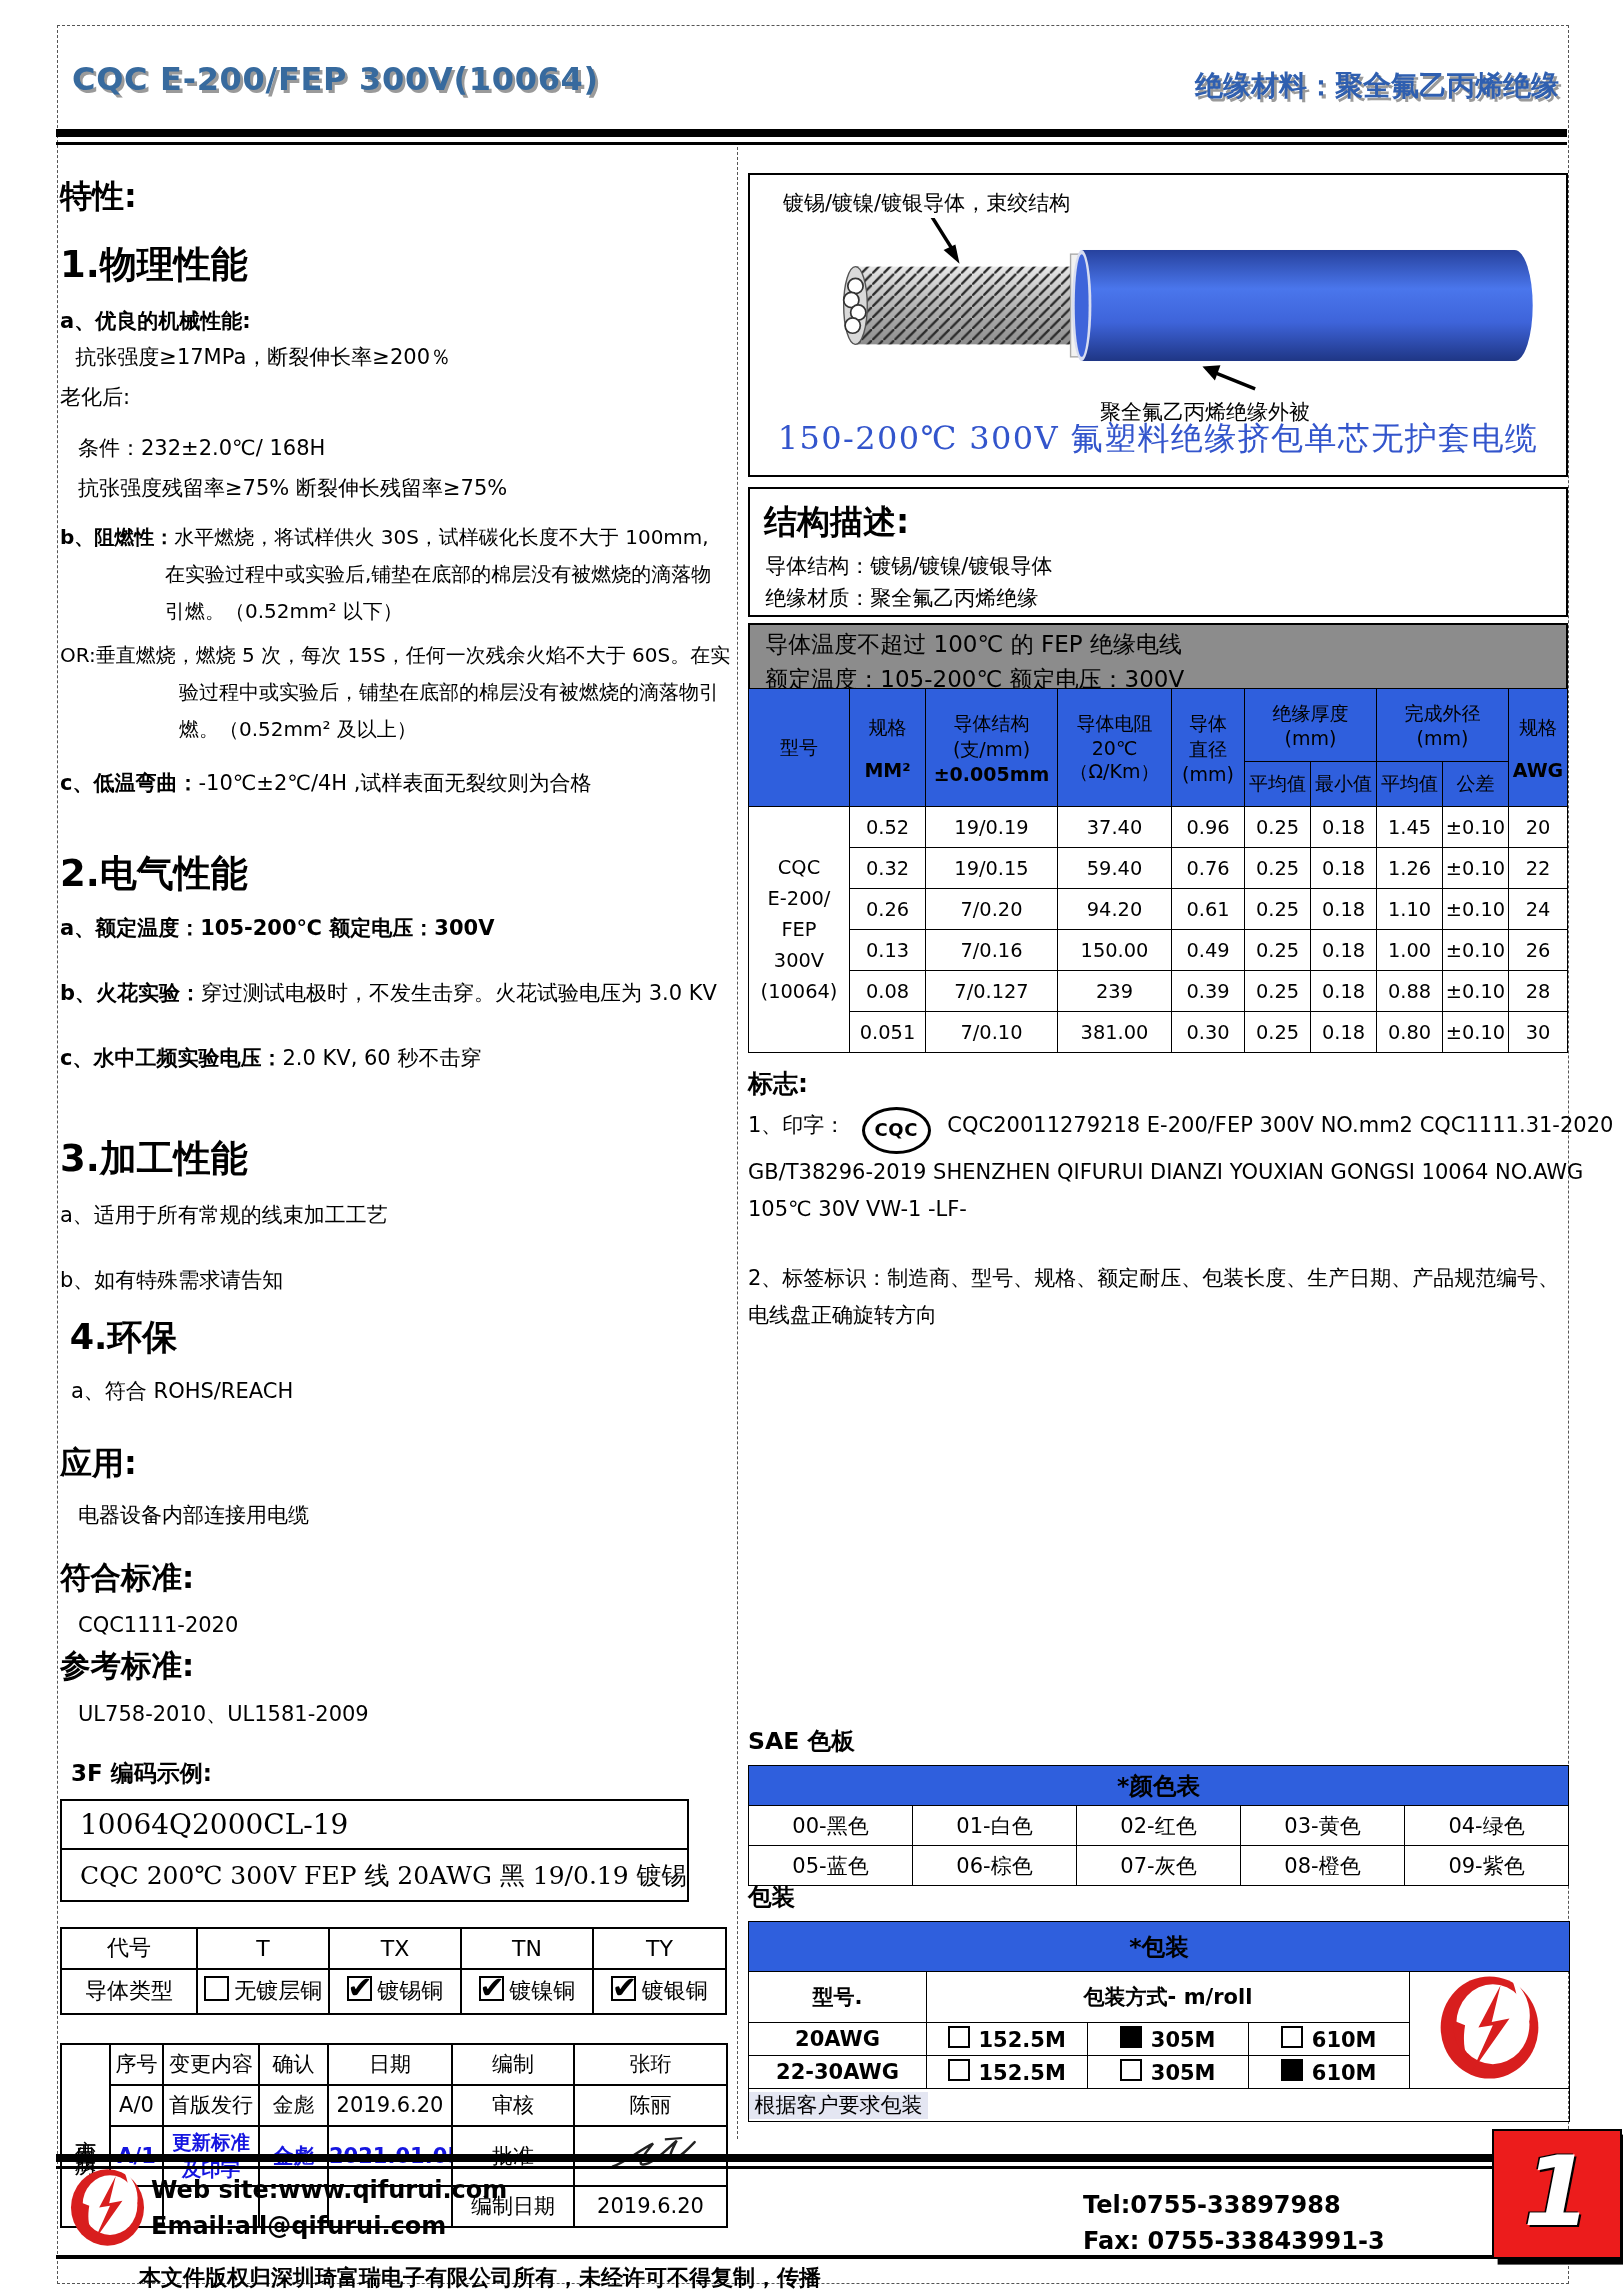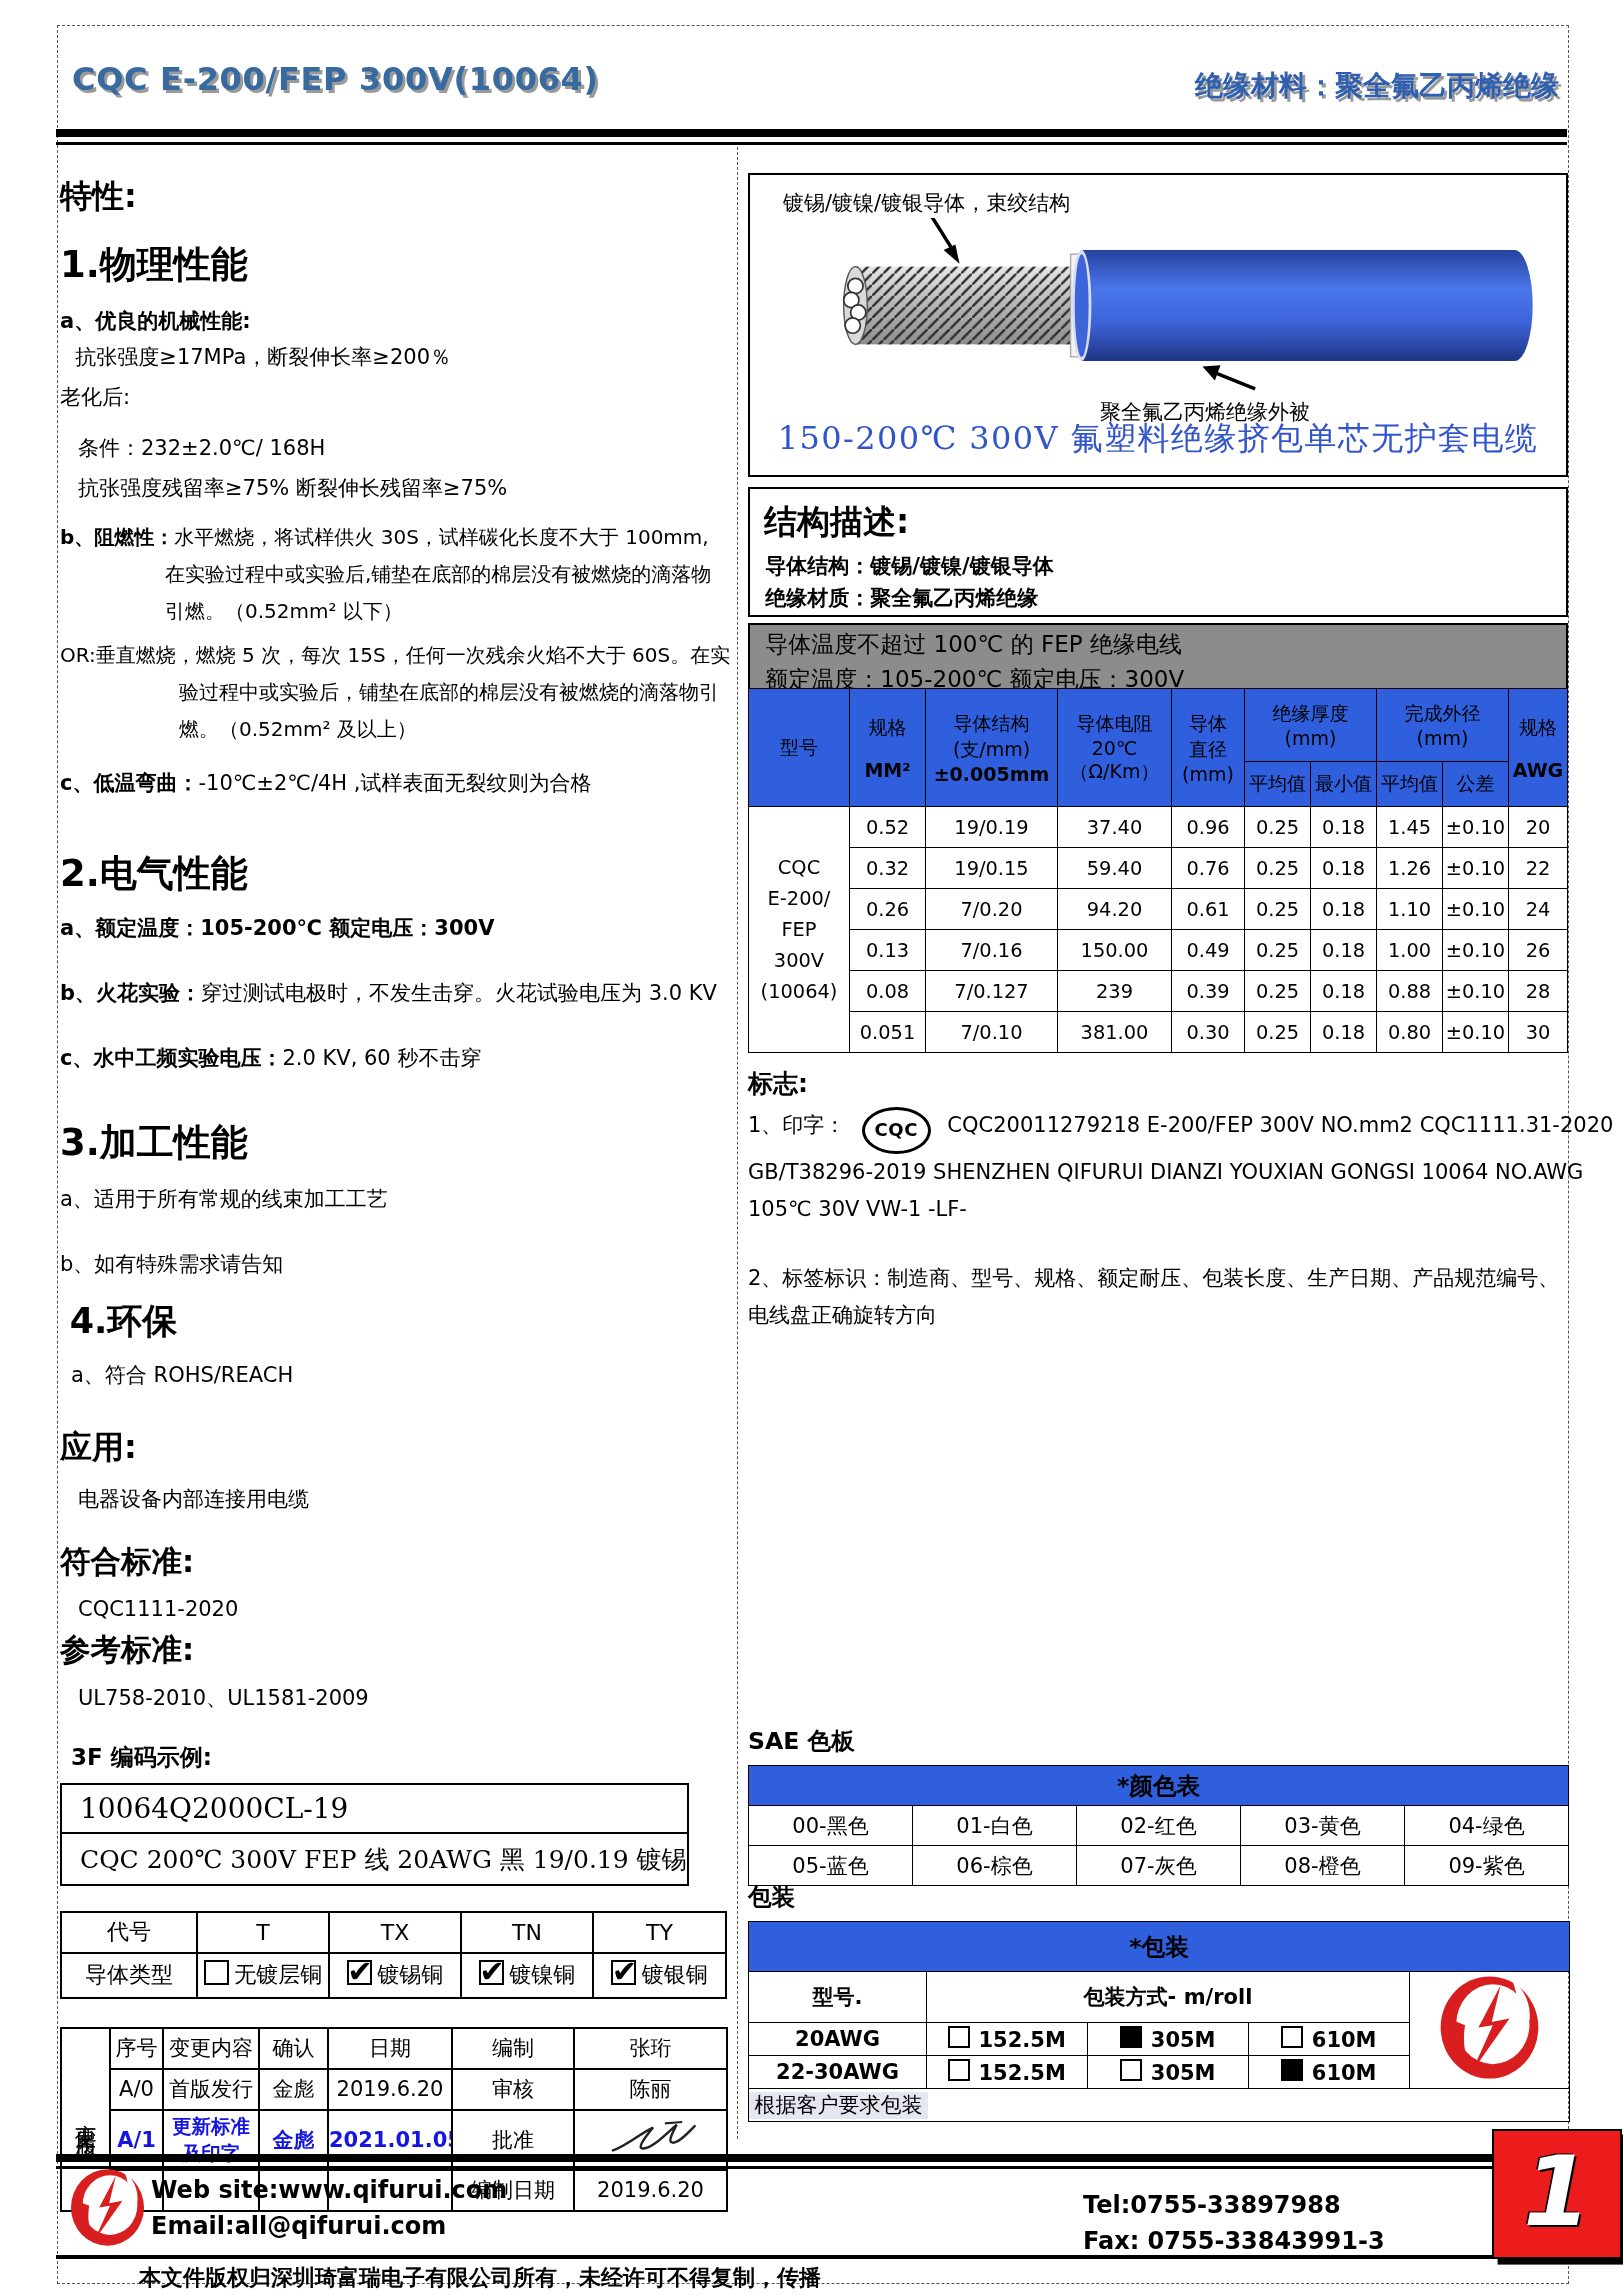--- a/index.html
+++ b/index.html
@@ -45,21 +45,21 @@
   .sig-svg{display:block;margin:0 auto;}
   
   #rightcol{position:absolute;left:748px;top:173px;width:820px;}
   .illus{position:absolute;left:0;top:0;width:816px;height:300px;border:2.1px solid #000;}
   .illus-label1{position:absolute;left:33px;top:14px;font-size:21px;}
   .illus-label2{position:absolute;left:350px;top:223px;font-size:21px;}
   .illus-title{position:absolute;left:0;top:242px;width:100%;text-align:center;
                font-family:"DejaVu Serif",serif;font-size:32px;color:#3355CC;letter-spacing:1.4px;}
   .structbox{position:absolute;left:0;top:314px;width:816px;height:126px;border:2.1px solid #000;}
   .structbox .sh{font-size:33px;font-weight:bold;margin:11px 0 7px 14px;}
-  .structbox .sl{font-size:21px;margin:4.2px 0 0 15.3px;font-weight:bold;}
+  .structbox .sl{font-size:21px;margin:4.2px 0 0 15.3px;}
   .grayband{position:absolute;left:0;top:450px;width:816px;height:65px;background:#8C8C8C;
             border:2.1px solid #000;border-bottom:none;}
   .grayband div{font-size:23px;padding-left:15.3px;margin-top:4.2px;}
   .spec{position:absolute;left:0;top:515px;width:820px;font-size:19px;}
   .spec td{border:1.4px solid #000;}
   .spec .bh td{background:#2F5FDD;}
   .spec .hr1 td{height:72px;}
   .spec .hr2 td{height:44px;}
   .spec .dr td{height:40px;font-size:19.4px;}
   .spec .model div{font-size:19.4px;line-height:1.6;}
@@ -123,21 +123,21 @@
     <div class="t29 nw" style="padding-left:105px;margin-bottom:18px;">引燃。（0.52mm² 以下）</div>
     <div class="t29 nw" style="margin-bottom:11px;">OR:垂直燃烧，燃烧 5 次，每次 15S，任何一次残余火焰不大于 60S。在实</div>
     <div class="t29 nw" style="padding-left:119px;margin-bottom:11px;">验过程中或实验后，铺垫在底部的棉层没有被燃烧的滴落物引</div>
     <div class="t29 nw" style="padding-left:119px;margin-bottom:28px;">燃。（0.52mm² 及以上）</div>
 
     <div class="t nw" style="margin-bottom:51px;"><span class="b">c、低温弯曲：</span><span>-10℃±2℃/4H ,试样表面无裂纹则为合格</span></div>
 
     <div class="h-sec" style="margin-bottom:16.7px;">2.电气性能</div>
     <div class="t b nw" style="margin-bottom:37px;">a、额定温度：105-200℃   额定电压：300V</div>
     <div class="t nw" style="margin-bottom:37px;"><span class="b">b、火花实验：</span><span>穿过测试电极时，不发生击穿。火花试验电压为 3.0 KV</span></div>
-    <div class="t nw" style="margin-bottom:46px;"><span class="b">c、水中工频实验电压：</span><span>2.0 KV, 60 秒不击穿</span></div>
+    <div class="t nw" style="margin-bottom:62px;"><span class="b">c、水中工频实验电压：</span><span>2.0 KV, 60 秒不击穿</span></div>
 
     <div class="h-sec" style="margin-bottom:18px;">3.加工性能</div>
     <div class="t nw" style="margin-bottom:37px;">a、适用于所有常规的线束加工工艺</div>
     <div class="t nw" style="margin-bottom:19.4px;">b、如有特殊需求请告知</div>
 
     <div class="h-sec" style="padding-left:9.7px;margin-bottom:16.7px;font-size:35px;">4.环保</div>
     <div class="t nw" style="padding-left:11px;margin-bottom:36px;">a、符合 ROHS/REACH</div>
 
     <div class="h-big" style="margin-bottom:16.7px;">应用:</div>
     <div class="t nw" style="padding-left:18px;margin-bottom:28px;">电器设备内部连接用电缆</div>

